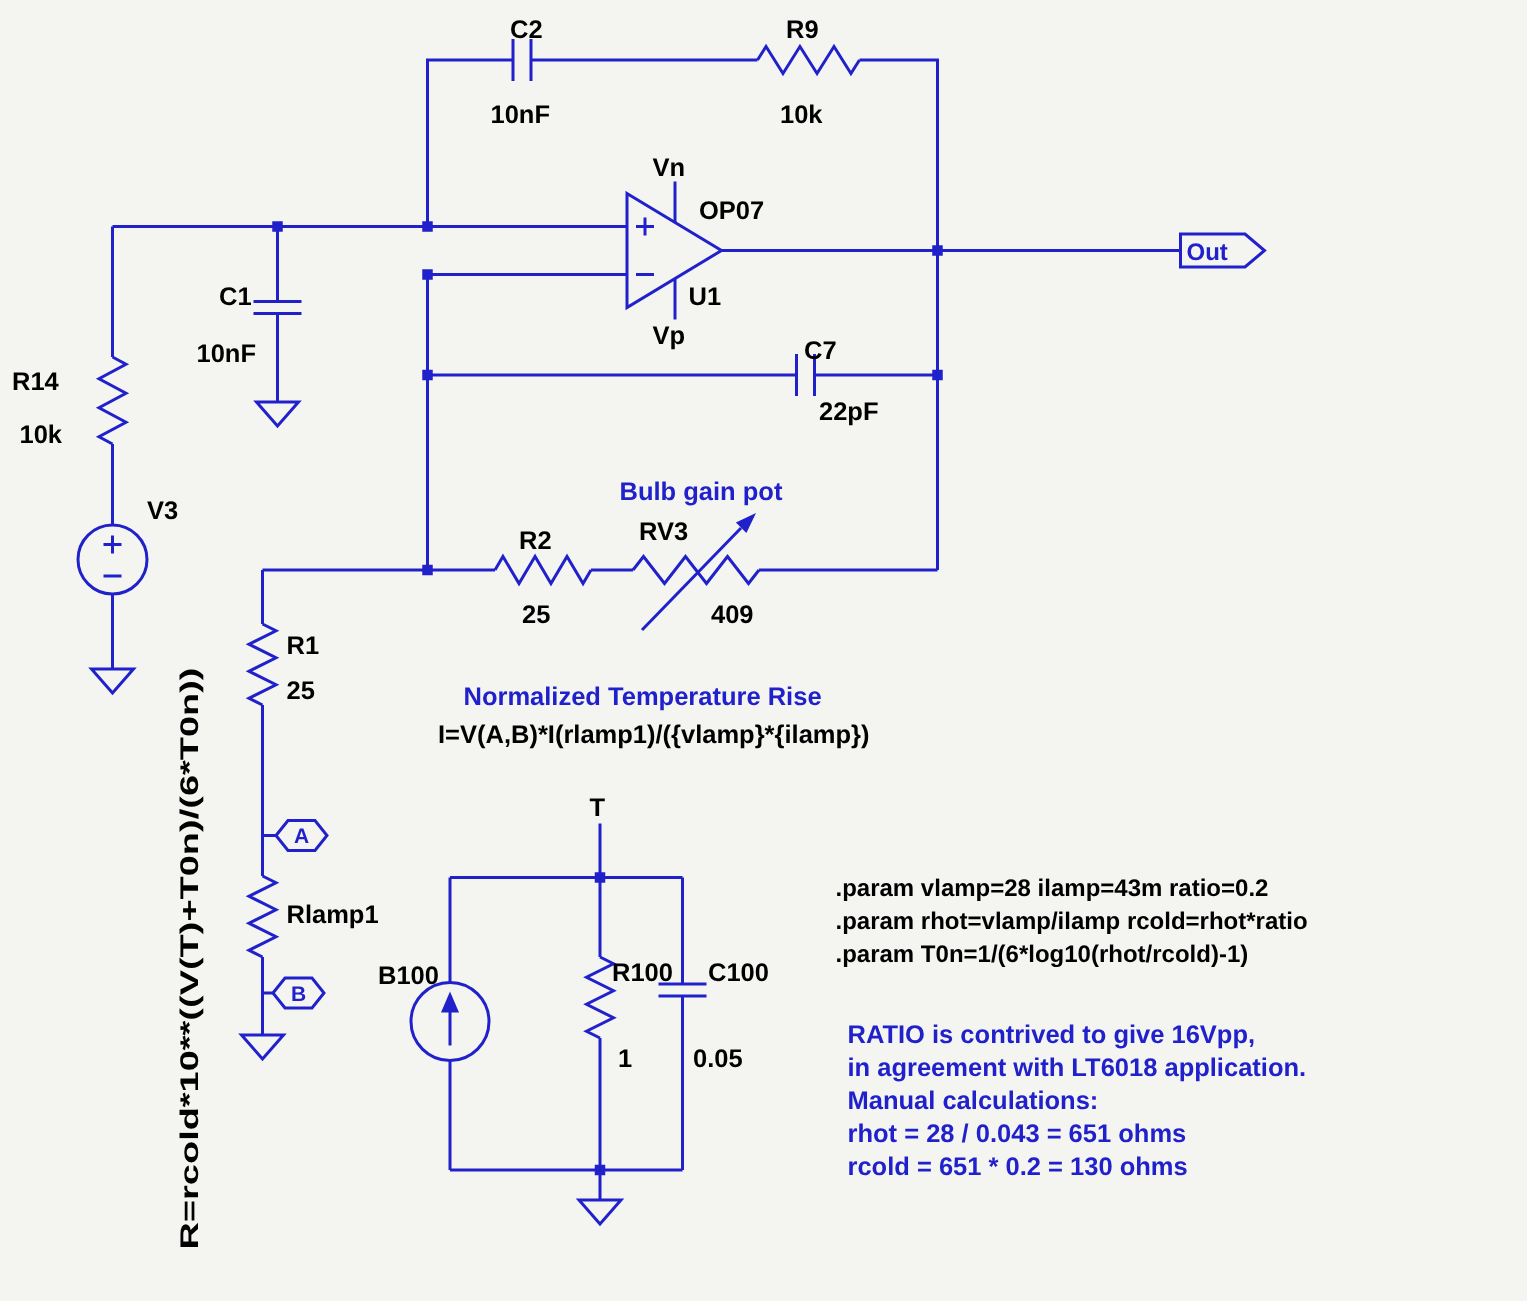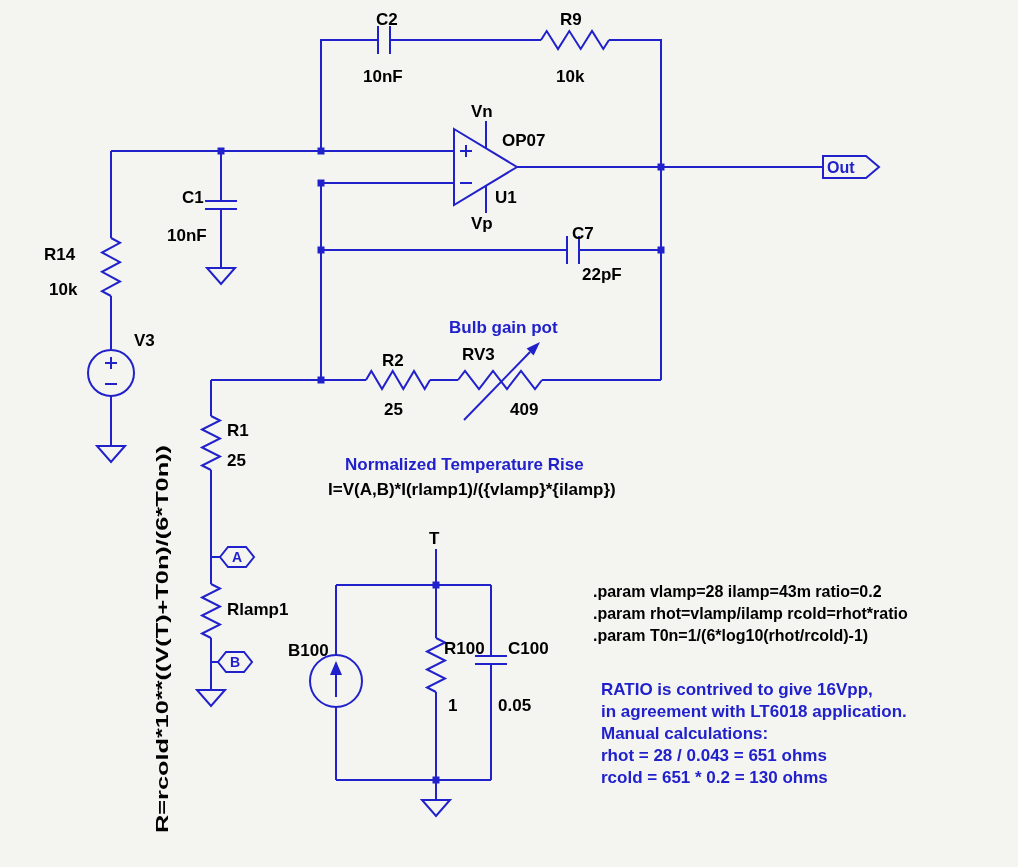--- a/index.html
+++ b/index.html
@@ -1,21 +1,21 @@
 <!DOCTYPE html>
 <html style="--wire: #2121cc; --ink: #000000; --bg: #f4f4f1;"><head>
 <meta charset="utf-8">
 <style>
   :root{
     --wire:#2121cc;
     --ink:#000000;
     --bg:#f4f4f1;
   }
   html,body{margin:0;padding:0;background:var(--bg);}
-  .canvas{position:relative;width:926px;height:867px;background:var(--bg);margin-left:36px;}
+  .canvas{position:relative;width:926px;height:867px;background:var(--bg);}
   svg{display:block;}
   svg text{font-family:"Liberation Sans", sans-serif;font-weight:bold;}
   .wire{stroke:var(--wire);stroke-width:2;fill:none;}
   .sym{stroke:var(--wire);stroke-width:2;fill:none;}
   .sym-fill{fill:var(--wire);stroke:none;}
   .junction{fill:var(--wire);stroke:none;}
   .lbl{fill:var(--ink);font-size:17px;}
   .net{fill:var(--wire);}
   .comment{fill:var(--wire);font-size:17px;}
   .directive{fill:var(--ink);font-size:16px;}

